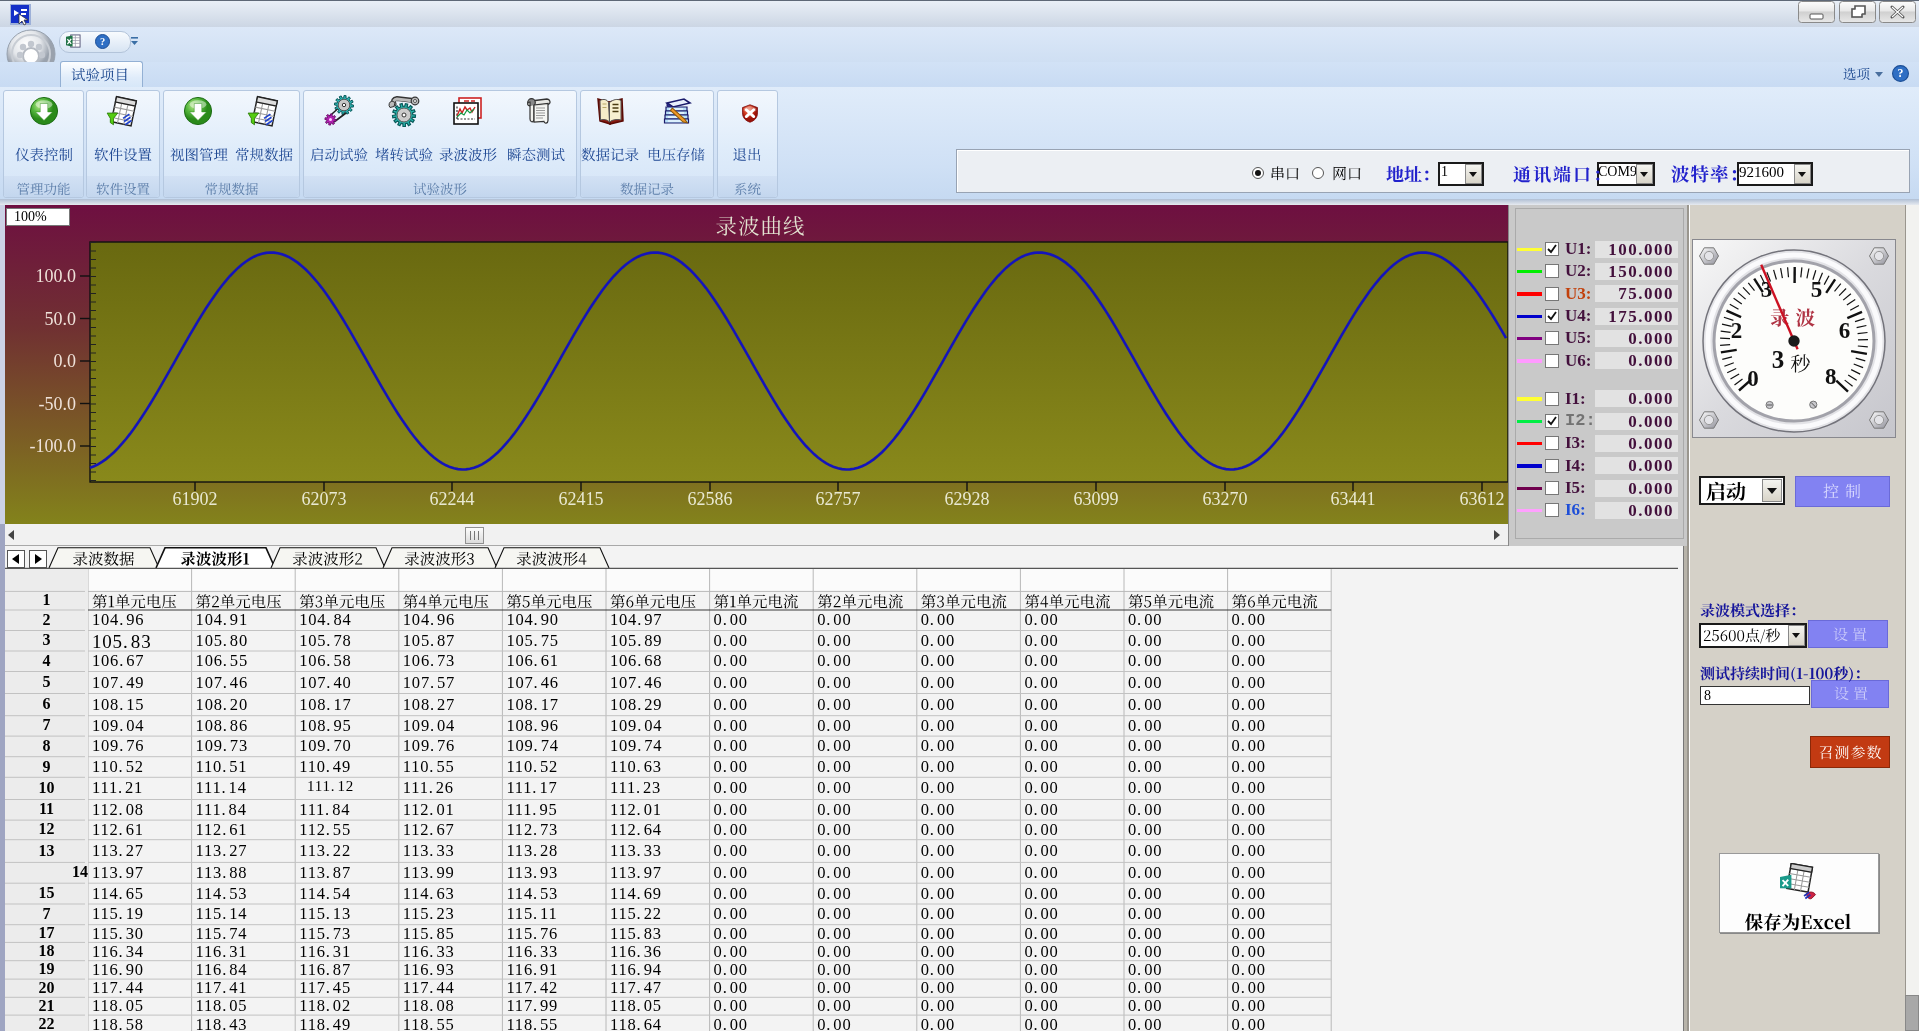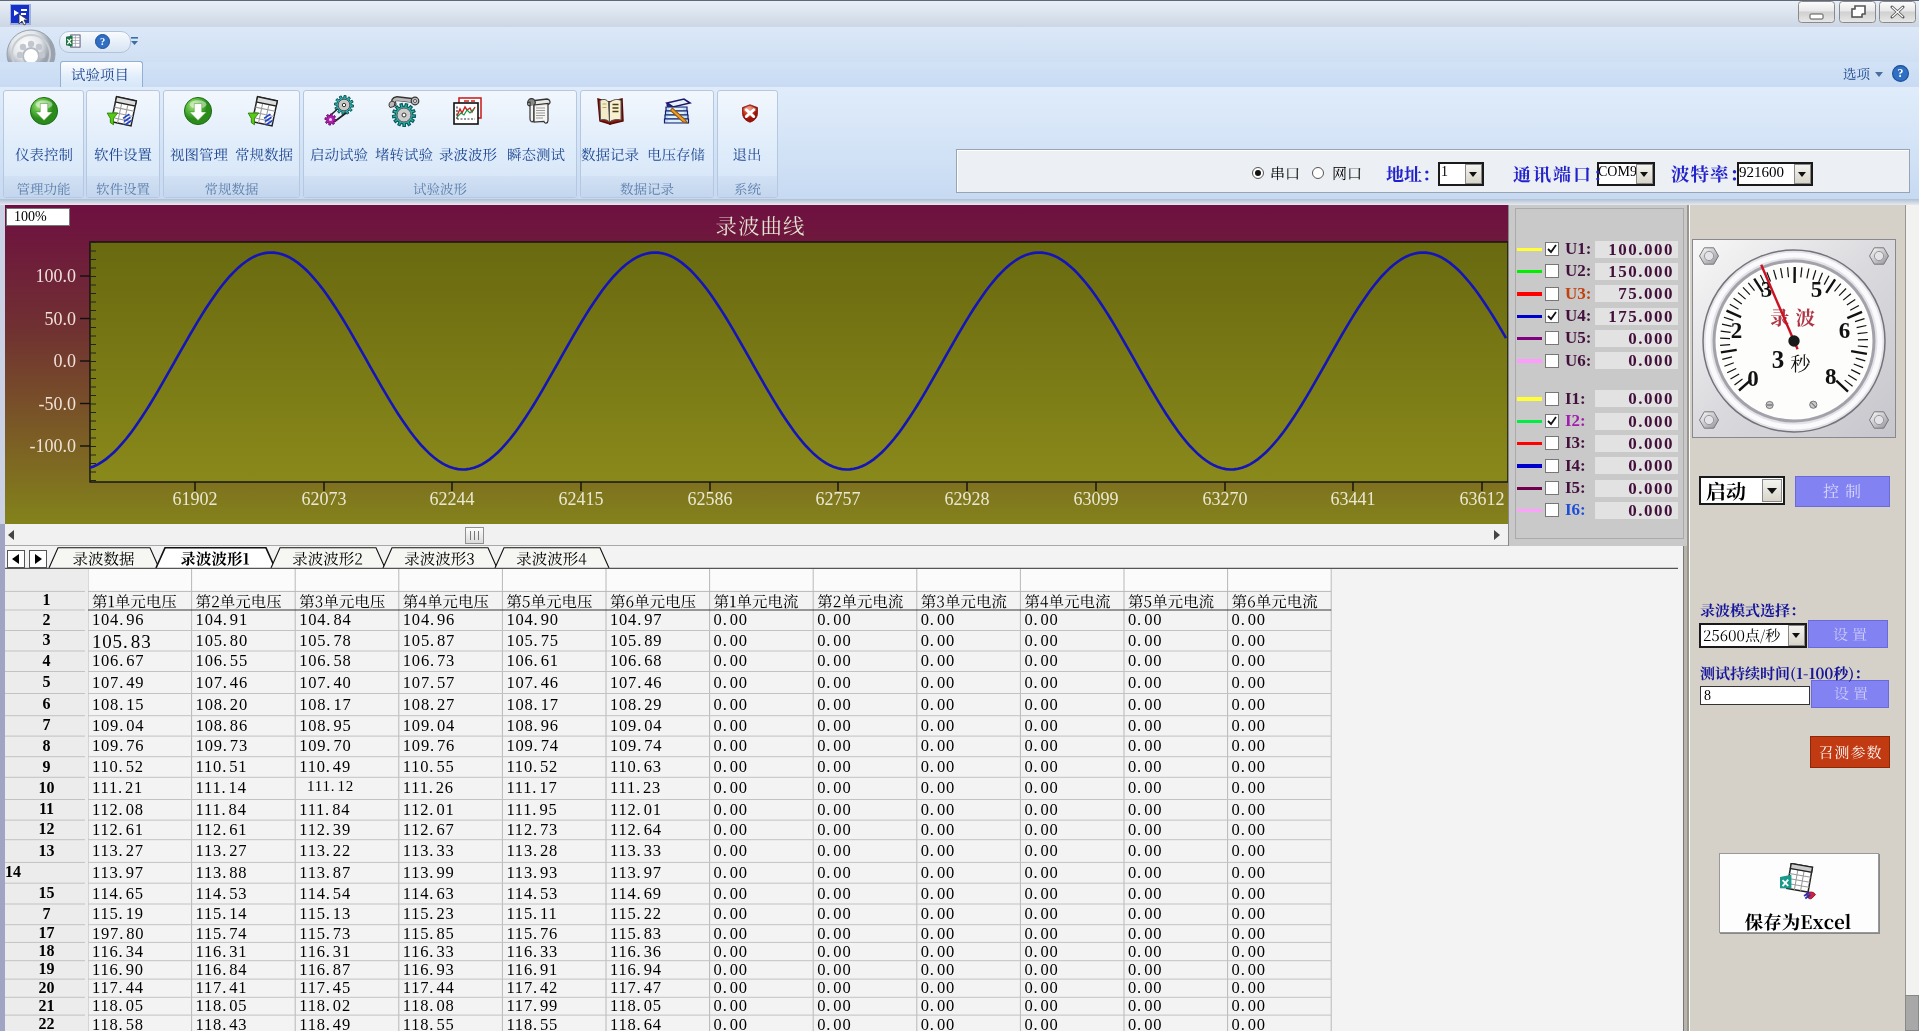--- a/index.html
+++ b/index.html
@@ -450,21 +450,21 @@
 <div style="position:absolute;left:1517px;top:397.2px;width:25px;height:3.4px;background:#ffff33"></div>
 <div style="position:absolute;left:1545px;top:391.7px;width:14px;height:14px;background:#fff;border:1px solid #777;box-sizing:border-box"></div>
 <div style="position:absolute;left:1565px;top:388.7px;font-family:'Liberation Serif',serif;font-weight:bold;font-size:17px;color:#43103c">I1:</div>
 <div style="position:absolute;left:1595px;top:390.2px;width:83px;height:17px;background:#e2e2e2"></div>
 <div style="position:absolute;left:1595px;top:389.2px;width:79px;text-align:right;font-family:'Liberation Serif',serif;font-weight:bold;font-size:17px;color:#43103c;letter-spacing:1.5px">0.000</div>
 <div style="position:absolute;left:1517px;top:419.55px;width:25px;height:3.4px;background:#00ee44"></div>
 <div style="position:absolute;left:1545px;top:414.05px;width:14px;height:14px;background:#fff;border:1px solid #777;box-sizing:border-box"></div>
 <svg style="position:absolute;left:1546px;top:415.1px" width="12" height="12" viewBox="0 0 12 12">
     <path d="M2 6l3 3 5-7" stroke="#111" stroke-width="1.8" fill="none"></path>
   </svg>
-<div style="position:absolute;left:1565px;top:411.1px;font-family:Liberation Serif, serif;font-weight:bold;font-size:17px;color:#a21caf">I2:</div>
+<div style="position:absolute;left:1565px;top:411.1px;font-family:Liberation Mono, monospace;font-weight:bold;font-size:17px;color:#737373">I2:</div>
 <div style="position:absolute;left:1595px;top:412.55px;width:83px;height:17px;background:#e2e2e2"></div>
 <div style="position:absolute;left:1595px;top:411.6px;width:79px;text-align:right;font-family:'Liberation Serif',serif;font-weight:bold;font-size:17px;color:#43103c;letter-spacing:1.5px">0.000</div>
 <div style="position:absolute;left:1517px;top:441.9px;width:25px;height:3.4px;background:#ff0000"></div>
 <div style="position:absolute;left:1545px;top:436.4px;width:14px;height:14px;background:#fff;border:1px solid #777;box-sizing:border-box"></div>
 <div style="position:absolute;left:1565px;top:433.4px;font-family:'Liberation Serif',serif;font-weight:bold;font-size:17px;color:#43103c">I3:</div>
 <div style="position:absolute;left:1595px;top:434.9px;width:83px;height:17px;background:#e2e2e2"></div>
 <div style="position:absolute;left:1595px;top:433.9px;width:79px;text-align:right;font-family:'Liberation Serif',serif;font-weight:bold;font-size:17px;color:#43103c;letter-spacing:1.5px">0.000</div>
 <div style="position:absolute;left:1517px;top:464.25px;width:25px;height:3.4px;background:#0000cc"></div>
 <div style="position:absolute;left:1545px;top:458.75px;width:14px;height:14px;background:#fff;border:1px solid #777;box-sizing:border-box"></div>
 <div style="position:absolute;left:1565px;top:455.8px;font-family:'Liberation Serif',serif;font-weight:bold;font-size:17px;color:#43103c">I4:</div>
@@ -701,21 +701,21 @@
 <div style="position:absolute;left:5px;top:651.8px;width:83px;text-align:center;font-family:'Liberation Serif',serif;font-weight:bold;font-size:16px;color:#000">4</div>
 <div style="position:absolute;left:5px;top:673.0px;width:83px;text-align:center;font-family:'Liberation Serif',serif;font-weight:bold;font-size:16px;color:#000">5</div>
 <div style="position:absolute;left:5px;top:695.1px;width:83px;text-align:center;font-family:'Liberation Serif',serif;font-weight:bold;font-size:16px;color:#000">6</div>
 <div style="position:absolute;left:5px;top:716.4px;width:83px;text-align:center;font-family:'Liberation Serif',serif;font-weight:bold;font-size:16px;color:#000">7</div>
 <div style="position:absolute;left:5px;top:736.9px;width:83px;text-align:center;font-family:'Liberation Serif',serif;font-weight:bold;font-size:16px;color:#000">8</div>
 <div style="position:absolute;left:5px;top:757.5px;width:83px;text-align:center;font-family:'Liberation Serif',serif;font-weight:bold;font-size:16px;color:#000">9</div>
 <div style="position:absolute;left:5px;top:778.9px;width:83px;text-align:center;font-family:'Liberation Serif',serif;font-weight:bold;font-size:16px;color:#000">10</div>
 <div style="position:absolute;left:5px;top:800.3px;width:83px;text-align:center;font-family:'Liberation Serif',serif;font-weight:bold;font-size:16px;color:#000">11</div>
 <div style="position:absolute;left:5px;top:820.4px;width:83px;text-align:center;font-family:'Liberation Serif',serif;font-weight:bold;font-size:16px;color:#000">12</div>
 <div style="position:absolute;left:5px;top:841.5px;width:83px;text-align:center;font-family:'Liberation Serif',serif;font-weight:bold;font-size:16px;color:#000">13</div>
-<div style="position:absolute;left:5px;top:863.3px;width:83px;text-align:left;font-family:'Liberation Serif',serif;font-weight:bold;font-size:16px;color:#000">14</div>
+<div style="position:absolute;left:5px;top:863.3px;width:83px;text-align:right;font-family:'Liberation Serif',serif;font-weight:bold;font-size:16px;color:#000">14</div>
 <div style="position:absolute;left:5px;top:884.1px;width:83px;text-align:center;font-family:'Liberation Serif',serif;font-weight:bold;font-size:16px;color:#000">15</div>
 <div style="position:absolute;left:5px;top:904.9px;width:83px;text-align:center;font-family:'Liberation Serif',serif;font-weight:bold;font-size:16px;color:#000">7</div>
 <div style="position:absolute;left:5px;top:924.0px;width:83px;text-align:center;font-family:'Liberation Serif',serif;font-weight:bold;font-size:16px;color:#000">17</div>
 <div style="position:absolute;left:5px;top:942.0px;width:83px;text-align:center;font-family:'Liberation Serif',serif;font-weight:bold;font-size:16px;color:#000">18</div>
 <div style="position:absolute;left:5px;top:960.4px;width:83px;text-align:center;font-family:'Liberation Serif',serif;font-weight:bold;font-size:16px;color:#000">19</div>
 <div style="position:absolute;left:5px;top:978.7px;width:83px;text-align:center;font-family:'Liberation Serif',serif;font-weight:bold;font-size:16px;color:#000">20</div>
 <div style="position:absolute;left:5px;top:996.7px;width:83px;text-align:center;font-family:'Liberation Serif',serif;font-weight:bold;font-size:16px;color:#000">21</div>
 <div style="position:absolute;left:5px;top:1015.0px;width:83px;text-align:center;font-family:'Liberation Serif',serif;font-weight:bold;font-size:16px;color:#000">22</div>
 <div style="font-family:'Liberation Serif',serif;color:#000;letter-spacing:0.8px">
     <div style="position:absolute;left:92.0px;top:610.2px;font-size:16.5px">104. 96</div>
@@ -833,21 +833,21 @@
     <div style="position:absolute;left:506.4px;top:799.8px;font-size:16.5px">111. 95</div>
     <div style="position:absolute;left:610.0px;top:799.8px;font-size:16.5px">112. 01</div>
     <div style="position:absolute;left:713.6px;top:799.8px;font-size:16.5px">0. 00</div>
     <div style="position:absolute;left:817.2px;top:799.8px;font-size:16.5px">0. 00</div>
     <div style="position:absolute;left:920.8px;top:799.8px;font-size:16.5px">0. 00</div>
     <div style="position:absolute;left:1024.4px;top:799.8px;font-size:16.5px">0. 00</div>
     <div style="position:absolute;left:1128.0px;top:799.8px;font-size:16.5px">0. 00</div>
     <div style="position:absolute;left:1231.6px;top:799.8px;font-size:16.5px">0. 00</div>
     <div style="position:absolute;left:92.0px;top:819.9px;font-size:16.5px">112. 61</div>
     <div style="position:absolute;left:195.6px;top:819.9px;font-size:16.5px">112. 61</div>
-    <div style="position:absolute;left:299.2px;top:819.9px;font-size:16.5px">112. 39</div>
+    <div style="position:absolute;left:299.2px;top:819.9px;font-size:16.5px">112. 55</div>
     <div style="position:absolute;left:402.8px;top:819.9px;font-size:16.5px">112. 67</div>
     <div style="position:absolute;left:506.4px;top:819.9px;font-size:16.5px">112. 73</div>
     <div style="position:absolute;left:610.0px;top:819.9px;font-size:16.5px">112. 64</div>
     <div style="position:absolute;left:713.6px;top:819.9px;font-size:16.5px">0. 00</div>
     <div style="position:absolute;left:817.2px;top:819.9px;font-size:16.5px">0. 00</div>
     <div style="position:absolute;left:920.8px;top:819.9px;font-size:16.5px">0. 00</div>
     <div style="position:absolute;left:1024.4px;top:819.9px;font-size:16.5px">0. 00</div>
     <div style="position:absolute;left:1128.0px;top:819.9px;font-size:16.5px">0. 00</div>
     <div style="position:absolute;left:1231.6px;top:819.9px;font-size:16.5px">0. 00</div>
     <div style="position:absolute;left:92.0px;top:841.0px;font-size:16.5px">113. 27</div>
@@ -891,21 +891,21 @@
     <div style="position:absolute;left:299.2px;top:904.4px;font-size:16.5px">115. 13</div>
     <div style="position:absolute;left:402.8px;top:904.4px;font-size:16.5px">115. 23</div>
     <div style="position:absolute;left:506.4px;top:904.4px;font-size:16.5px">115. 11</div>
     <div style="position:absolute;left:610.0px;top:904.4px;font-size:16.5px">115. 22</div>
     <div style="position:absolute;left:713.6px;top:904.4px;font-size:16.5px">0. 00</div>
     <div style="position:absolute;left:817.2px;top:904.4px;font-size:16.5px">0. 00</div>
     <div style="position:absolute;left:920.8px;top:904.4px;font-size:16.5px">0. 00</div>
     <div style="position:absolute;left:1024.4px;top:904.4px;font-size:16.5px">0. 00</div>
     <div style="position:absolute;left:1128.0px;top:904.4px;font-size:16.5px">0. 00</div>
     <div style="position:absolute;left:1231.6px;top:904.4px;font-size:16.5px">0. 00</div>
-    <div style="position:absolute;left:92.0px;top:923.5px;font-size:16.5px">197. 80</div>
+    <div style="position:absolute;left:92.0px;top:923.5px;font-size:16.5px">115. 30</div>
     <div style="position:absolute;left:195.6px;top:923.5px;font-size:16.5px">115. 74</div>
     <div style="position:absolute;left:299.2px;top:923.5px;font-size:16.5px">115. 73</div>
     <div style="position:absolute;left:402.8px;top:923.5px;font-size:16.5px">115. 85</div>
     <div style="position:absolute;left:506.4px;top:923.5px;font-size:16.5px">115. 76</div>
     <div style="position:absolute;left:610.0px;top:923.5px;font-size:16.5px">115. 83</div>
     <div style="position:absolute;left:713.6px;top:923.5px;font-size:16.5px">0. 00</div>
     <div style="position:absolute;left:817.2px;top:923.5px;font-size:16.5px">0. 00</div>
     <div style="position:absolute;left:920.8px;top:923.5px;font-size:16.5px">0. 00</div>
     <div style="position:absolute;left:1024.4px;top:923.5px;font-size:16.5px">0. 00</div>
     <div style="position:absolute;left:1128.0px;top:923.5px;font-size:16.5px">0. 00</div>

